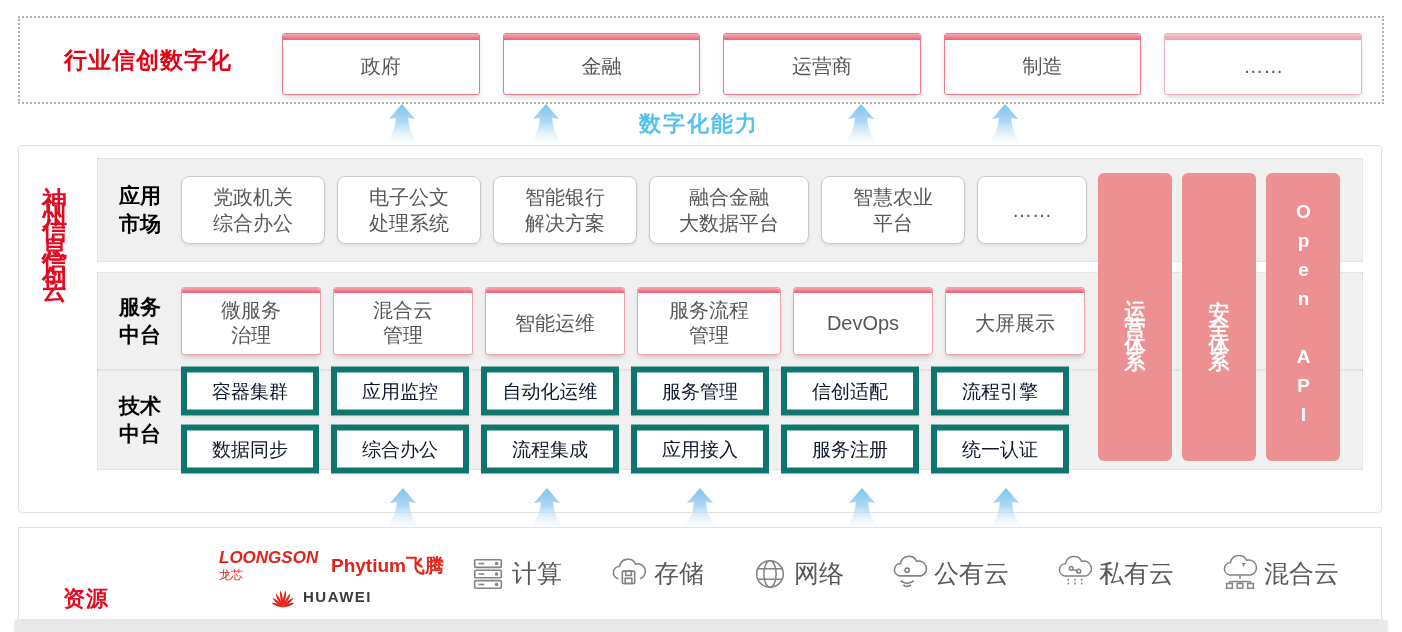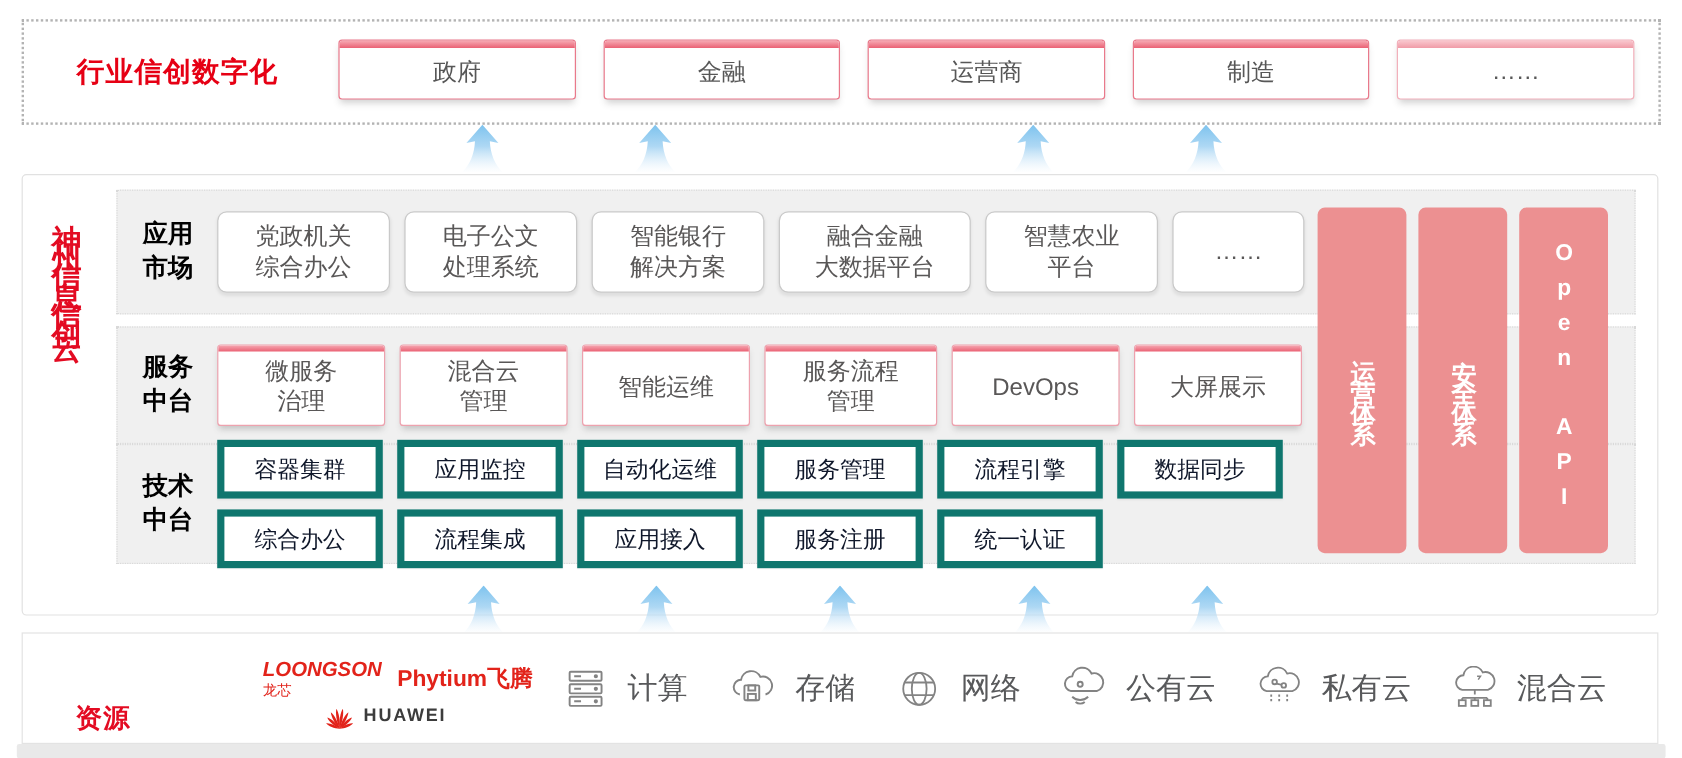--- a/index.html
+++ b/index.html
@@ -3,21 +3,21 @@
 <meta charset="utf-8">
 <style>
   html,body{margin:0;padding:0;background:#fff;}
   body{font-family:"Liberation Sans","DejaVu Sans",sans-serif;}
   .stage{position:relative;width:1402px;height:632px;background:#fff;overflow:hidden;}
   .pre{white-space:pre-line;}
 
   
   .top-banner{position:absolute;left:18px;top:16px;width:1362px;height:84px;border:2px dotted #b3b3b3;background:#fff;}
   .banner-title{position:absolute;left:44px;top:50%;transform:translateY(-50%);font-size:23px;font-weight:bold;color:#e60014;letter-spacing:1px;}
-  .banner-boxes{position:absolute;left:262px;right:20px;top:15px;height:50px;display:flex;gap:23px;}
+  .banner-boxes{position:absolute;left:262px;right:20px;top:15px;height:62px;display:flex;gap:23px;}
   .sector-box{flex:1;position:relative;background:#fff;border:1px solid #e9798b;border-radius:3px;display:flex;align-items:center;justify-content:center;font-size:20px;color:#575757;padding-top:5px;box-shadow:0 4px 6px -2px rgba(90,90,90,.28);}
   .sector-box::before{content:"";position:absolute;top:0;left:0;right:0;height:6px;background:linear-gradient(#f6a8b2,#ea6174);border-radius:2px 2px 0 0;}
   .sector-box.light{border-color:#f2b0bb;}
   .sector-box.light::before{background:linear-gradient(#f9c6cd,#f09ba7);}
 
   
   .up-arrow{position:absolute;width:38px;height:40px;}
   .cap-label{position:absolute;left:639px;top:109px;font-size:22px;font-weight:bold;color:#55c1ef;letter-spacing:2px;}
 
   
@@ -46,21 +46,21 @@
   
   .res-box{position:absolute;left:18px;top:527px;width:1362px;height:91px;background:#fff;border:1px solid #e3e3e3;}
   .res-title{position:absolute;left:44px;top:50%;transform:translateY(-50%);font-size:22px;font-weight:bold;color:#e30b22;line-height:1.5;letter-spacing:1px;margin-top:41px;}
   .loongson{position:absolute;left:200px;top:20px;width:100px;text-align:left;color:#e2231a;}
   .loongson .big{font-style:italic;font-weight:900;font-size:17px;letter-spacing:0;}
   .loongson .small{font-size:12px;margin-top:-1px;}
   .phytium{position:absolute;left:312px;top:25px;font-size:19px;font-weight:bold;color:#e2231a;}
   .huawei{position:absolute;left:250px;top:55px;display:flex;align-items:center;gap:6px;}
   .huawei .hw-text{font-size:15px;font-weight:bold;color:#3c3c3c;letter-spacing:1.5px;}
   .res-items{position:absolute;left:450px;right:42px;top:0;height:100%;display:flex;align-items:center;justify-content:space-between;}
-  .res-item{display:flex;align-items:center;gap:16px;}
+  .res-item{display:flex;align-items:center;gap:5px;}
   .res-item .lbl{font-size:25px;color:#58595b;}
   .res-item svg{display:block;}
   .bottom-strip{position:absolute;left:14px;top:620px;width:1374px;height:12px;background:#e9e9e9;border-radius:2px;}
 </style>
 </head>
 <body>
 
 <div class="stage">
 
   <svg width="0" height="0" style="position:absolute" aria-hidden="true">
@@ -83,20 +83,21 @@
       <div class="sector-box light">……</div>
     </div>
   </div>
 
   <svg class="up-arrow" style="left:383px;top:104px" viewBox="0 0 38 42">
       <path fill="url(#arrowGrad)" d="M19 0 L33 16 L25.5 14.5 C26 26 30 35 37 42 L1 42 C8 35 12 26 12.5 14.5 L5 16 Z"></path>
     </svg>
   <svg class="up-arrow" style="left:527px;top:104px" viewBox="0 0 38 42">
       <path fill="url(#arrowGrad)" d="M19 0 L33 16 L25.5 14.5 C26 26 30 35 37 42 L1 42 C8 35 12 26 12.5 14.5 L5 16 Z"></path>
     </svg>
+  <div class="cap-label">数字化能力</div>
   <svg class="up-arrow" style="left:842px;top:104px" viewBox="0 0 38 42">
       <path fill="url(#arrowGrad)" d="M19 0 L33 16 L25.5 14.5 C26 26 30 35 37 42 L1 42 C8 35 12 26 12.5 14.5 L5 16 Z"></path>
     </svg>
   <svg class="up-arrow" style="left:986px;top:104px" viewBox="0 0 38 42">
       <path fill="url(#arrowGrad)" d="M19 0 L33 16 L25.5 14.5 C26 26 30 35 37 42 L1 42 C8 35 12 26 12.5 14.5 L5 16 Z"></path>
     </svg>
 
   <div class="main-box"></div>
   <div class="vert-title">神州信息信创云</div>
 
@@ -135,20 +136,21 @@
   </div>
 
   <div class="plat-row row-tech">
     <div class="row-label pre">技术
 中台</div>
     <div class="tech-grid">
       <div class="tech-item">容器集群</div>
       <div class="tech-item">应用监控</div>
       <div class="tech-item">自动化运维</div>
       <div class="tech-item">服务管理</div>
+      <div class="tech-item">信创适配</div>
       <div class="tech-item">流程引擎</div>
       <div class="tech-item">数据同步</div>
       <div class="tech-item">综合办公</div>
       <div class="tech-item">流程集成</div>
       <div class="tech-item">应用接入</div>
       <div class="tech-item">服务注册</div>
       <div class="tech-item">统一认证</div>
     </div>
   </div>
 

